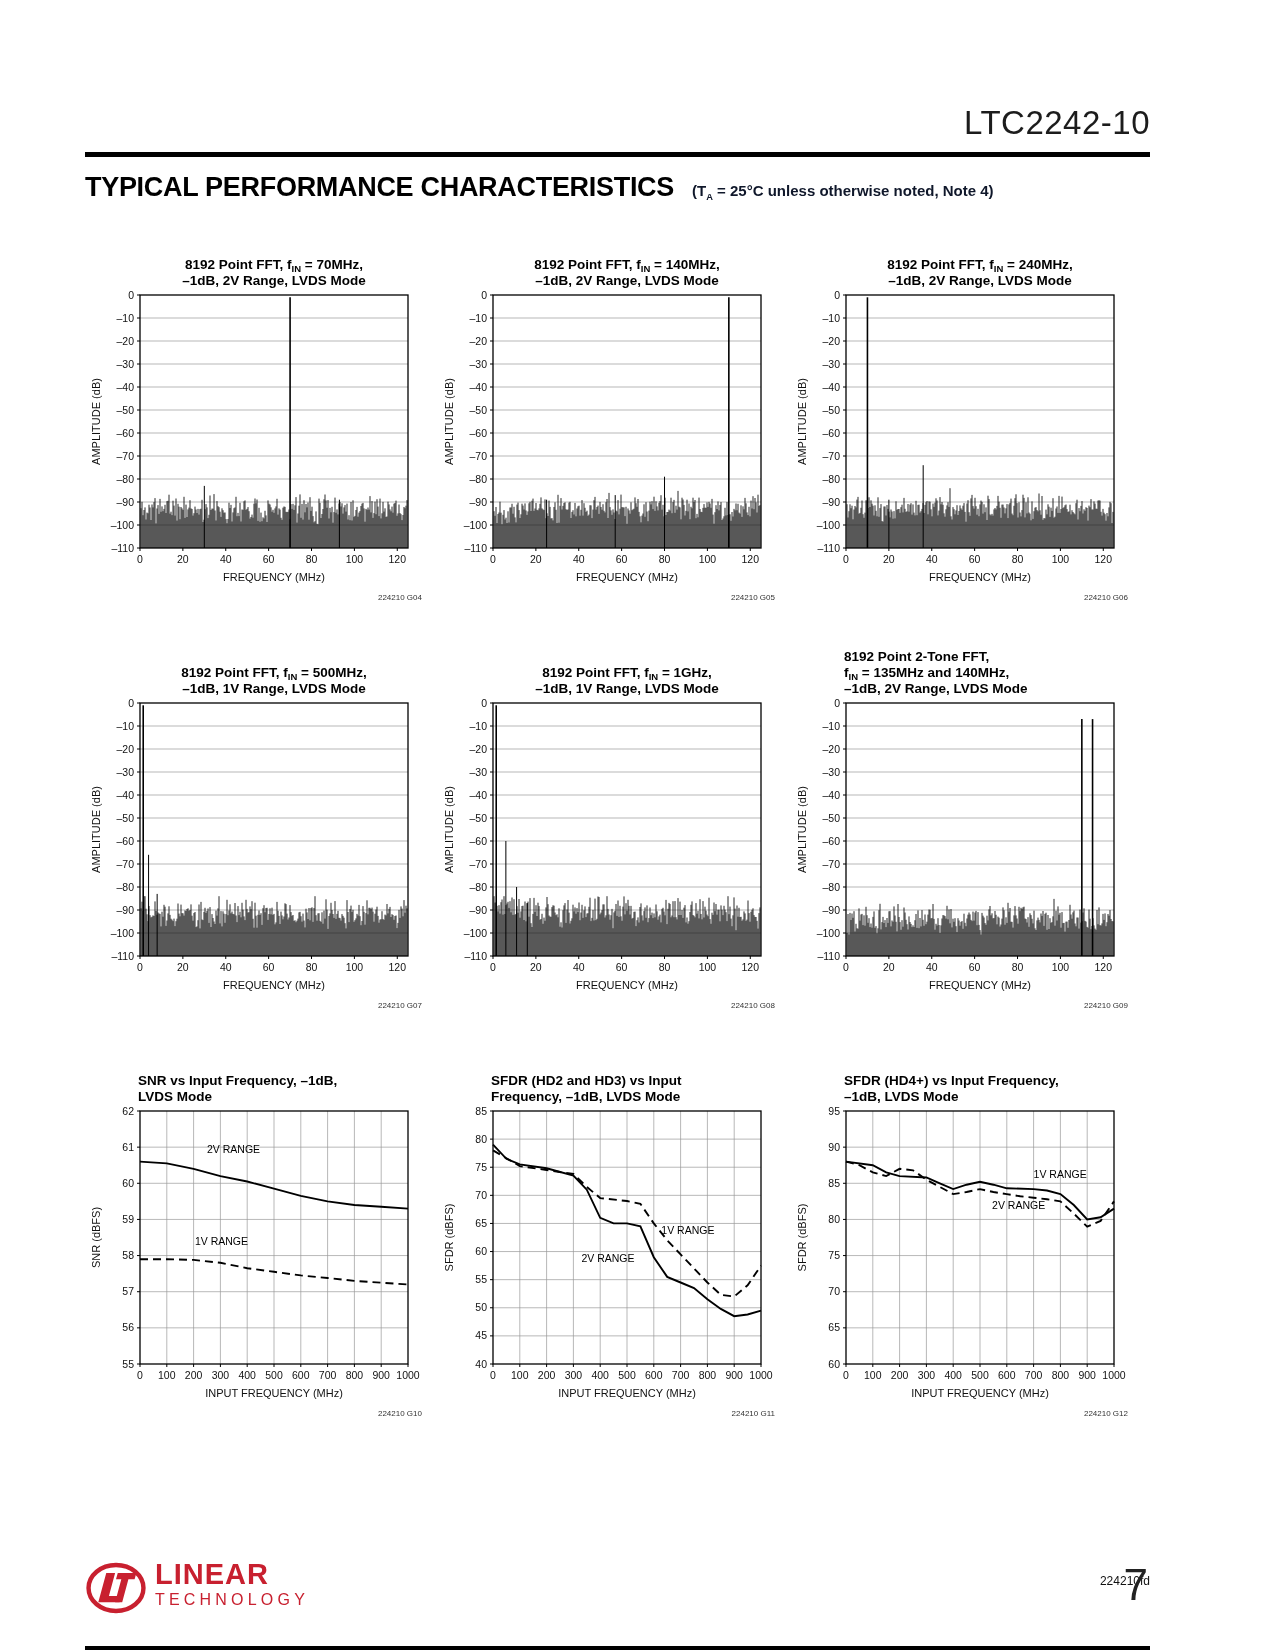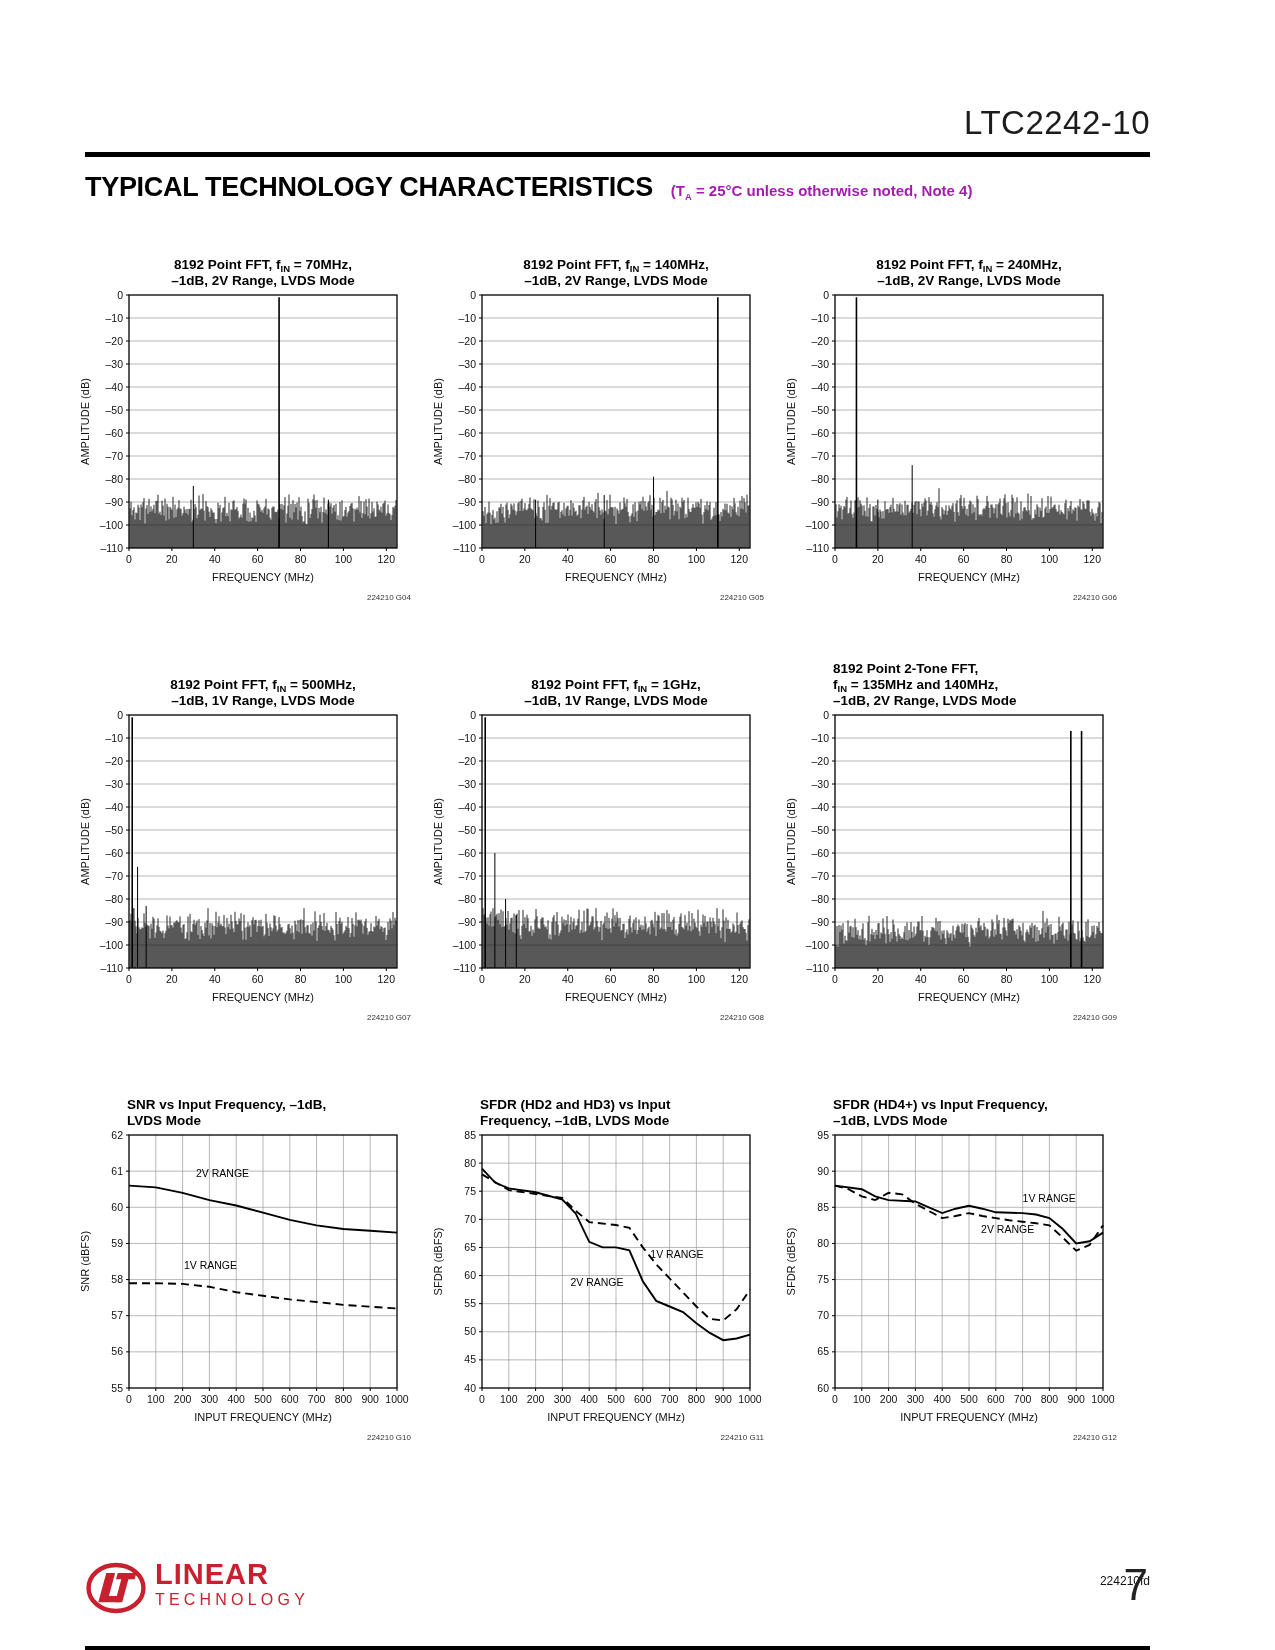--- a/index.html
+++ b/index.html
@@ -3,23 +3,23 @@
 <meta charset="utf-8">
 <title>LTC2242-10 Typical Performance Characteristics</title>
 <style>
   html,body{margin:0;padding:0;background:#fff;}
   .page{position:relative;width:1275px;height:1650px;margin:12px auto;background:#fff;
         font-family:"Liberation Sans",sans-serif;color:#111;overflow:hidden;}
   .part-number{position:absolute;top:92px;right:125px;font-size:33px;letter-spacing:.5px;color:#1c1c1c;}
   .top-rule{position:absolute;left:85px;right:125px;top:140px;height:5px;background:#000;}
   .section-header{position:absolute;left:85px;top:160px;display:flex;align-items:baseline;gap:18px;white-space:nowrap;}
   .section-title{font-size:27px;font-weight:bold;letter-spacing:-.3px;color:#000;}
-  .section-note{font-size:15px;font-weight:bold;color:#a21caf;}
+  .section-note{font-size:15px;font-weight:bold;color:#0f172a;}
   .section-note sub{font-size:.62em;}
-  .charts{position:absolute;left:67px;top:225px;display:grid;grid-template-columns:repeat(3,353px);row-gap:52px;}
+  .charts{position:absolute;left:78px;top:225px;display:grid;grid-template-columns:repeat(3,353px);row-gap:40px;}
   figure.chart{margin:0;width:353px;height:368px;}
   svg{font-family:"Liberation Sans",sans-serif;}
   .grid{stroke:#999;stroke-width:.7;}
   .tick{font-size:10.5px;fill:#111;}
   .axis{font-size:11px;fill:#111;}
   .ctitle{font-size:13.5px;font-weight:bold;fill:#000;}
   .anno{font-size:10.5px;fill:#000;}
   .cid{font-size:8px;fill:#333;}
   .doc-code{position:absolute;right:125px;top:1562px;font-size:12px;color:#111;}
   .footer-logo{position:absolute;left:85px;top:1548px;display:flex;align-items:flex-start;gap:8px;}
@@ -30,21 +30,21 @@
 </style>
 </head>
 <body>
 
 <div class="page">
 
   <div class="part-number">LTC2242-10</div>
   <div class="top-rule"></div>
 
   <div class="section-header">
-    <span class="section-title">TYPICAL TECHNOLOGY CHARACTERISTICS</span>
+    <span class="section-title">TYPICAL PERFORMANCE CHARACTERISTICS</span>
     <span class="section-note">(T<sub>A</sub> = 25°C unless otherwise noted, Note 4)</span>
   </div>
 
   <div class="charts">
     <figure class="chart"><svg width="353" height="368" viewBox="0 0 353 368">
           <text x="196" y="32" text-anchor="middle" class="ctitle"><tspan>8192 Point FFT, f</tspan><tspan dy="3" font-size="9.5">IN</tspan><tspan dy="-3" font-size="13.5"> = 70MHz,</tspan></text>
           <text x="196" y="48" text-anchor="middle" class="ctitle">–1dB, 2V Range, LVDS Mode</text>
           <line x1="62" x2="330" y1="81" y2="81" class="grid"></line>
           <line x1="62" x2="330" y1="104" y2="104" class="grid"></line>
           <line x1="62" x2="330" y1="127" y2="127" class="grid"></line>

